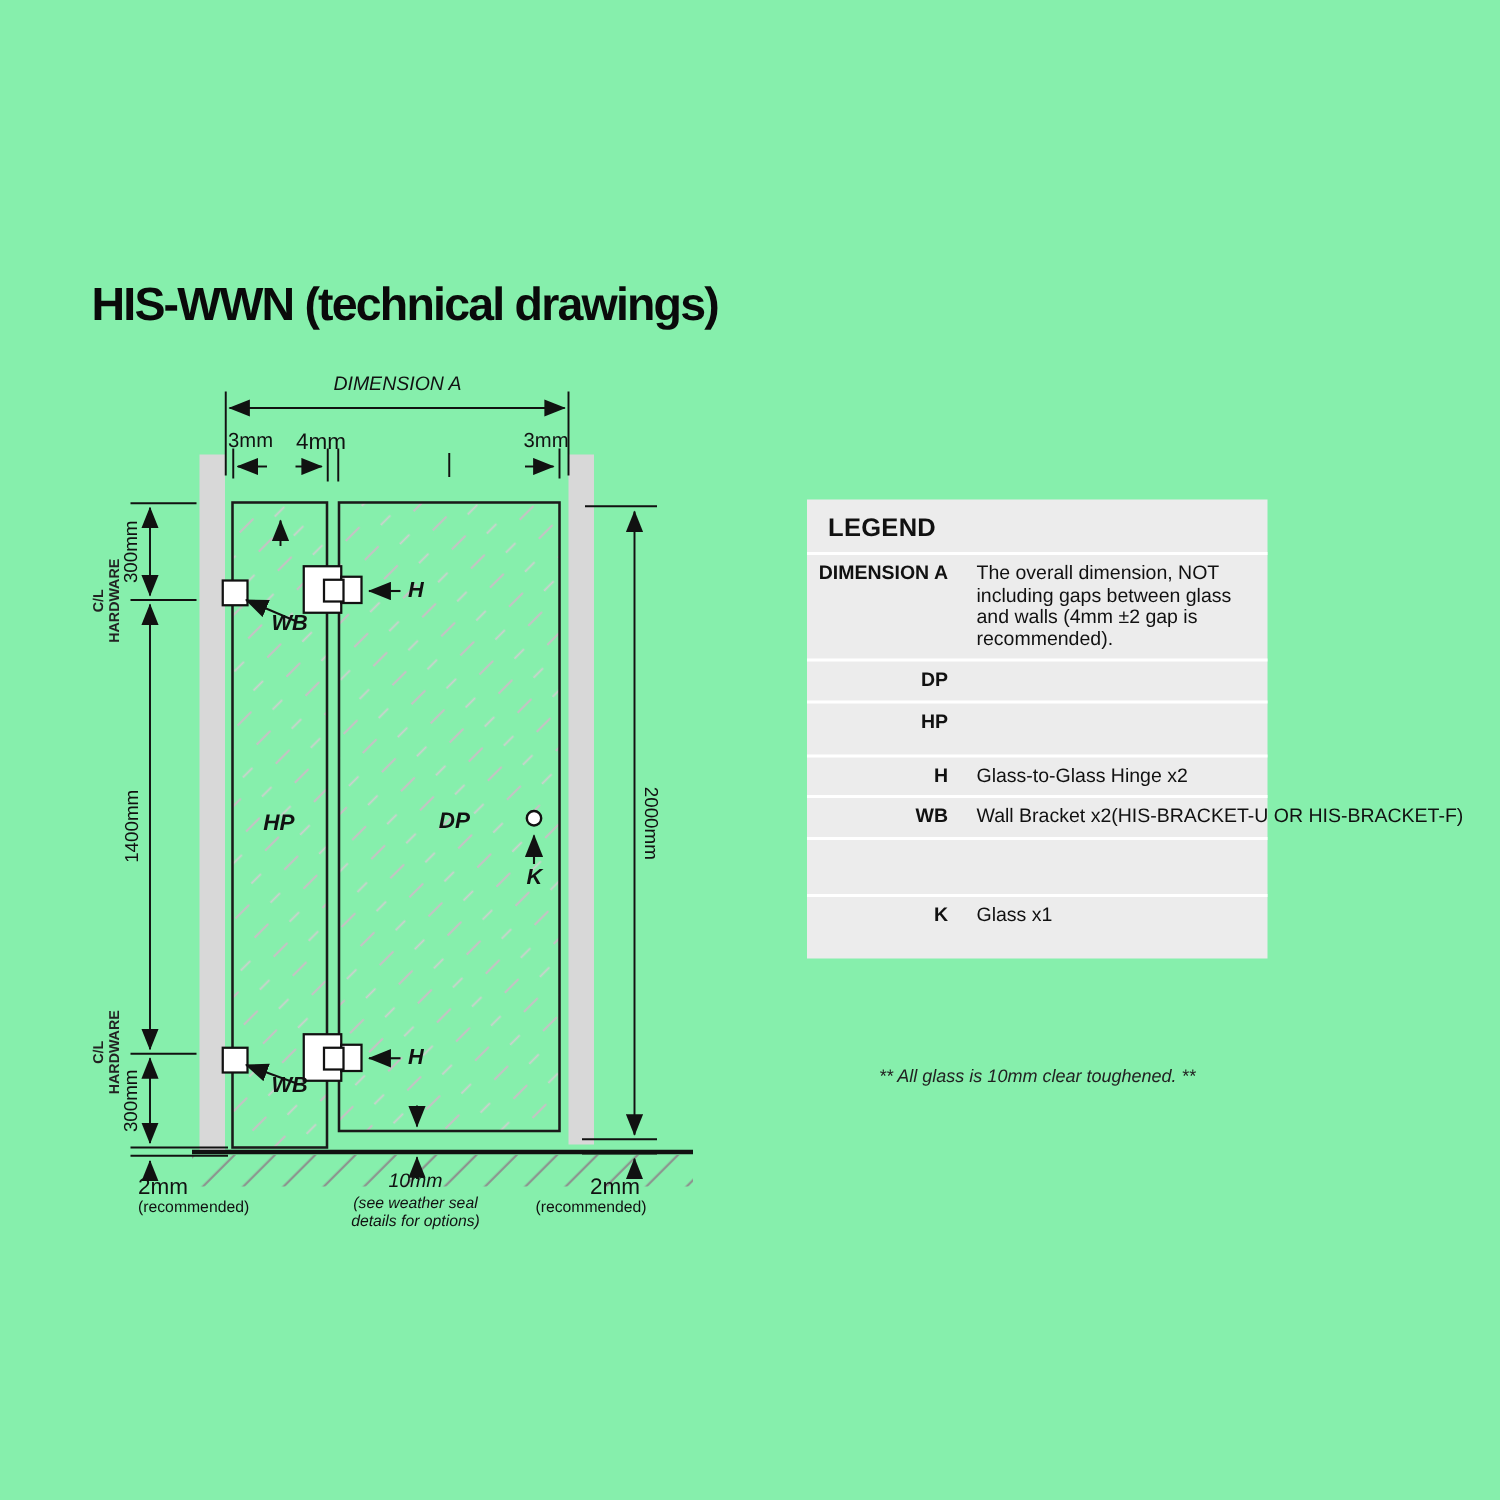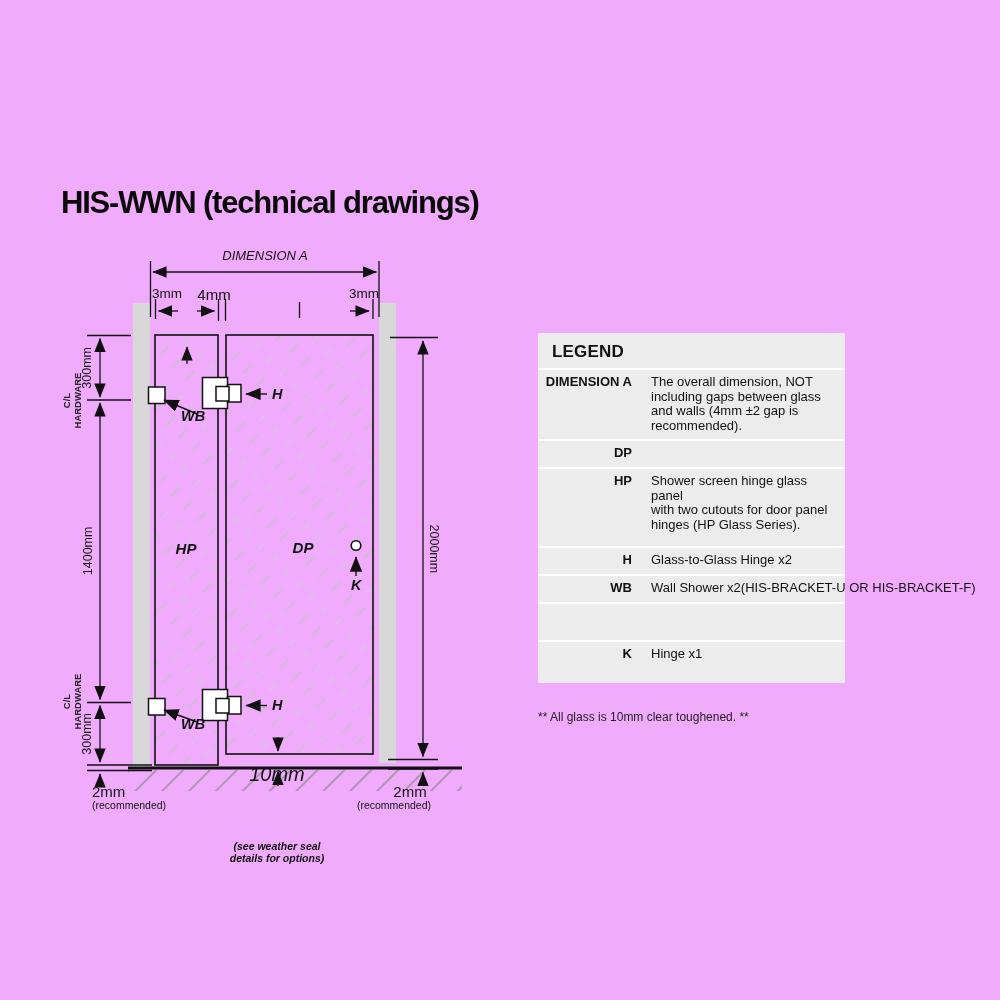--- a/index.html
+++ b/index.html
@@ -1,17 +1,17 @@
 <!DOCTYPE html>
 <html><head>
 <meta charset="utf-8">
 <style>
   html,body { margin:0; padding:0; background:#ffffff; }
   .page {
-    position:relative; width:1000px; height:1000px; background:#f0abfc;
+    position:relative; width:1000px; height:1000px; background:#86efac;
     font-family:"Liberation Sans", sans-serif; color:#111; overflow:hidden;
   }
   .title {
     position:absolute; left:61px; top:185px; margin:0;
     font-size:31px; font-weight:bold; letter-spacing:-1.2px; color:#0a0a0a;
   }
   svg.drawing { position:absolute; left:0; top:0; }
   .lbl { position:absolute; font-size:13px; color:#111; line-height:1.1; }
   .center { text-align:center; }
   .italic { font-style:italic; }
@@ -33,22 +33,22 @@
     width:94px; flex:none; text-align:right; font-weight:bold; font-size:13px; line-height:14.6px;
   }
   .lrow .desc {
     margin-left:19px; font-size:13px; line-height:14.6px; white-space:pre-line; width:190px;
   }
   .lrow .desc.nowrap { white-space:nowrap; width:auto; overflow:visible; }
   .lrow-hp { padding-bottom:14px; }
   .lrow-empty { height:25px; }
   .lrow-k { padding-bottom:22px; }
   .footnote {
-    position:absolute; left:538px; top:710px; width:307px; text-align:left;
-    font-size:12px; color:#222;
+    position:absolute; left:538px; top:710px; width:307px; text-align:center;
+    font-size:12px; font-style:italic; color:#222;
   }
 </style>
 </head>
 <body>
 
 <div class="page">
 
   <h1 class="title">HIS-WWN (technical drawings)</h1>
 
   <svg class="drawing" width="1000" height="1000" viewBox="0 0 1000 1000">
@@ -163,59 +163,56 @@
   <div class="lbl boldit center" style="left:283px; top:540px; width:40px; font-size:15px;">DP</div>
   <div class="lbl boldit" style="left:272px; top:387px; font-size:14.5px;">H</div>
   <div class="lbl boldit" style="left:272px; top:698px; font-size:14.5px;">H</div>
   <div class="lbl boldit" style="left:181px; top:409px; font-size:14.5px;">WB</div>
   <div class="lbl boldit" style="left:181px; top:717px; font-size:14.5px;">WB</div>
   <div class="lbl boldit" style="left:351px; top:578px; font-size:14.5px;">K</div>
 
   <div class="lbl" style="left:92px; top:784px; font-size:15px;">2mm</div>
   <div class="lbl small" style="left:92px; top:800px;">(recommended)</div>
 
-  <div class="lbl italic center" style="left:217px; top:763px; width:120px; font-size:20px;">10mm</div>
-  <div class="lbl italic center pre small" style="left:207px; top:840px; width:140px; line-height:12px;font-weight:bold;">(see weather seal
+  <div class="lbl italic center" style="left:217px; top:780px; width:120px; font-size:13px;">10mm</div>
+  <div class="lbl italic center pre small" style="left:207px; top:796px; width:140px; line-height:12px;">(see weather seal
 details for options)</div>
 
   <div class="lbl center" style="left:380px; top:784px; width:60px; font-size:15px;">2mm</div>
   <div class="lbl center small" style="left:334px; top:800px; width:120px;">(recommended)</div>
 
   <div class="legend">
     <div class="legend-head">LEGEND</div>
 
     <div class="lrow">
       <div class="lab">DIMENSION A</div>
       <div class="desc">The overall dimension, NOT
 including gaps between glass
 and walls (4mm ±2 gap is
 recommended).</div>
     </div>
     <div class="lrow">
       <div class="lab">DP</div>
     </div>
     <div class="lrow lrow-hp">
       <div class="lab">HP</div>
-      <div class="desc">Shower screen hinge glass panel
-with two cutouts for door panel
-hinges (HP Glass Series).</div>
     </div>
     <div class="lrow">
       <div class="lab">H</div>
       <div class="desc">Glass-to-Glass Hinge x2</div>
     </div>
     <div class="lrow">
       <div class="lab">WB</div>
-      <div class="desc nowrap">Wall Shower x2(HIS-BRACKET-U OR HIS-BRACKET-F)</div>
+      <div class="desc nowrap">Wall Bracket x2(HIS-BRACKET-U OR HIS-BRACKET-F)</div>
     </div>
     <div class="lrow lrow-empty">
       <div class="lab"></div>
       <div class="desc"></div>
     </div>
     <div class="lrow lrow-k">
       <div class="lab">K</div>
-      <div class="desc">Hinge x1</div>
+      <div class="desc">Glass x1</div>
     </div>
   </div>
 
   <div class="footnote">** All glass is 10mm clear toughened. **</div>
 
 </div>
 
 </body></html>

